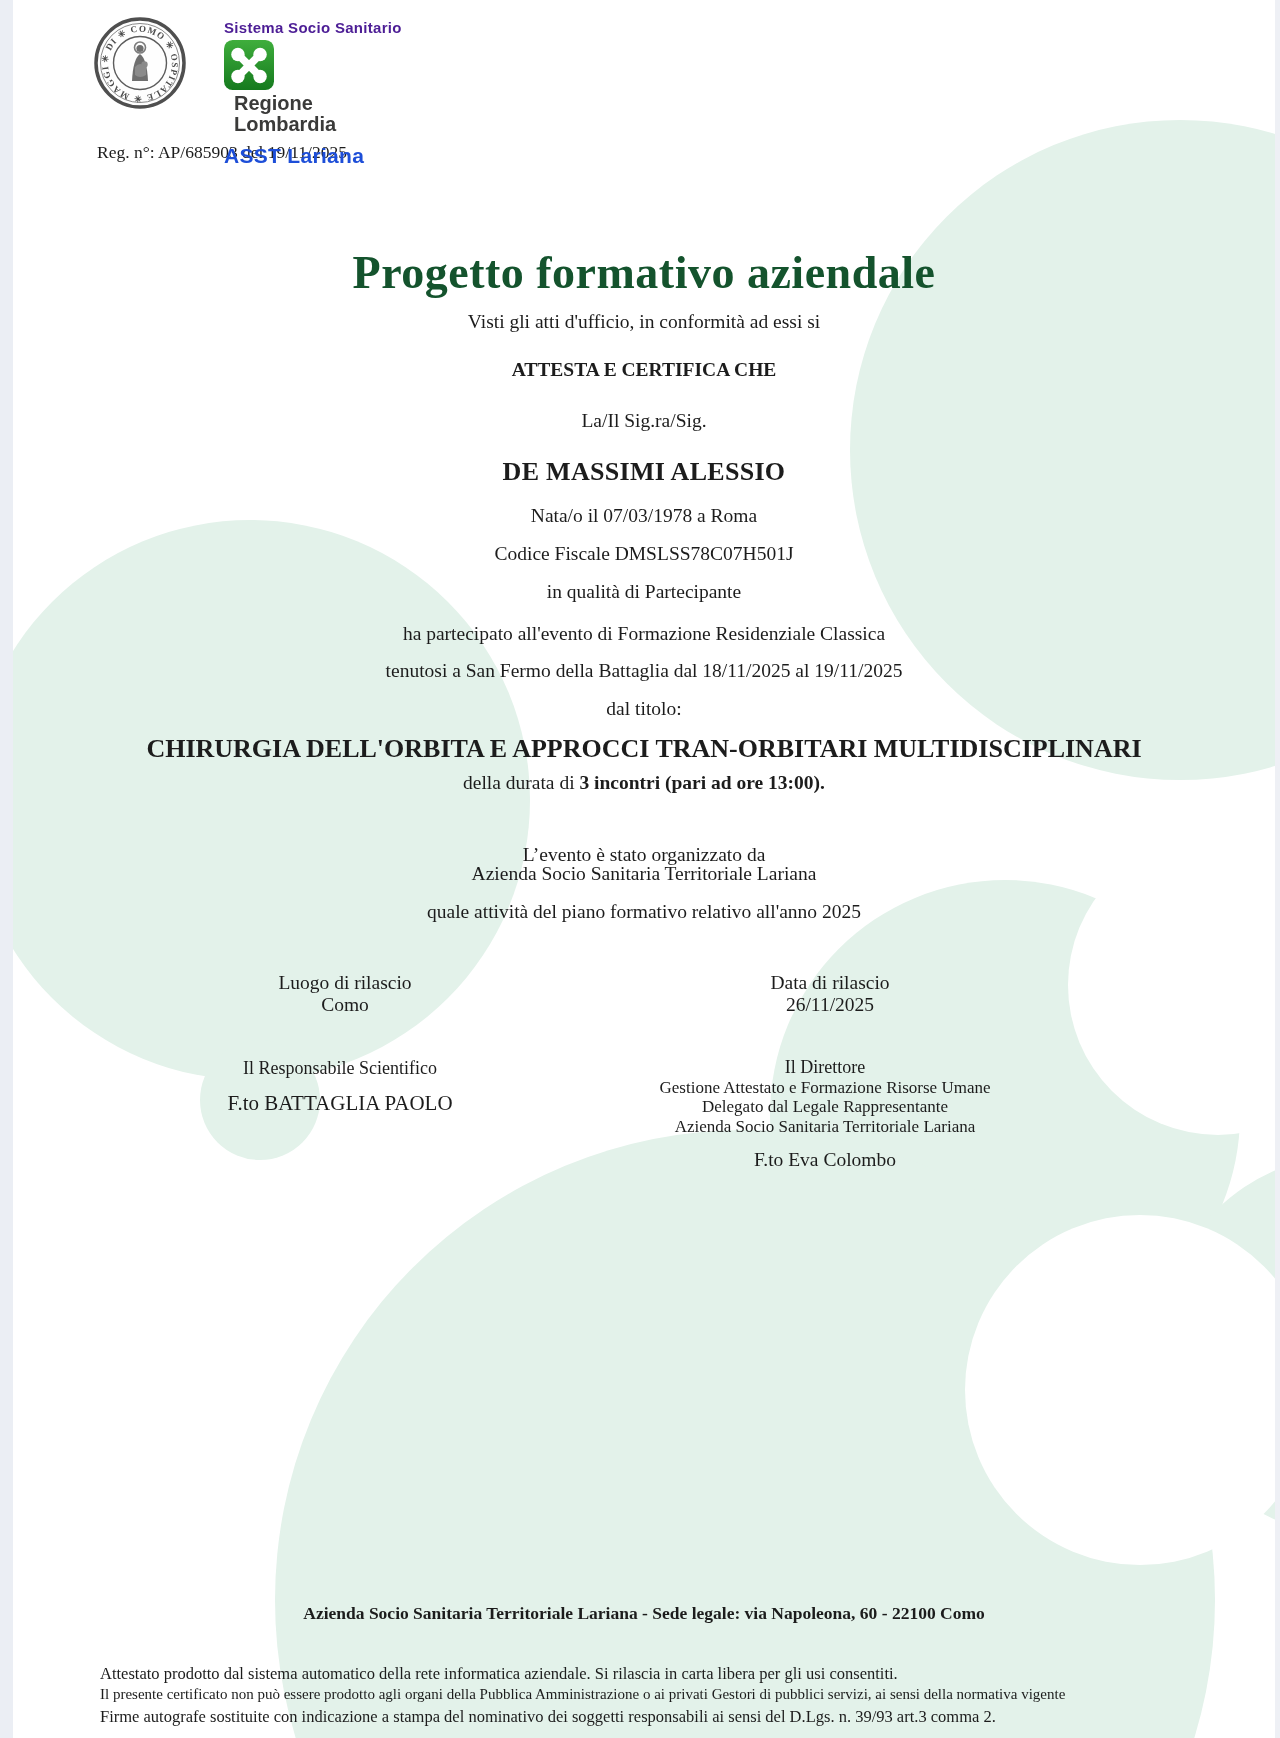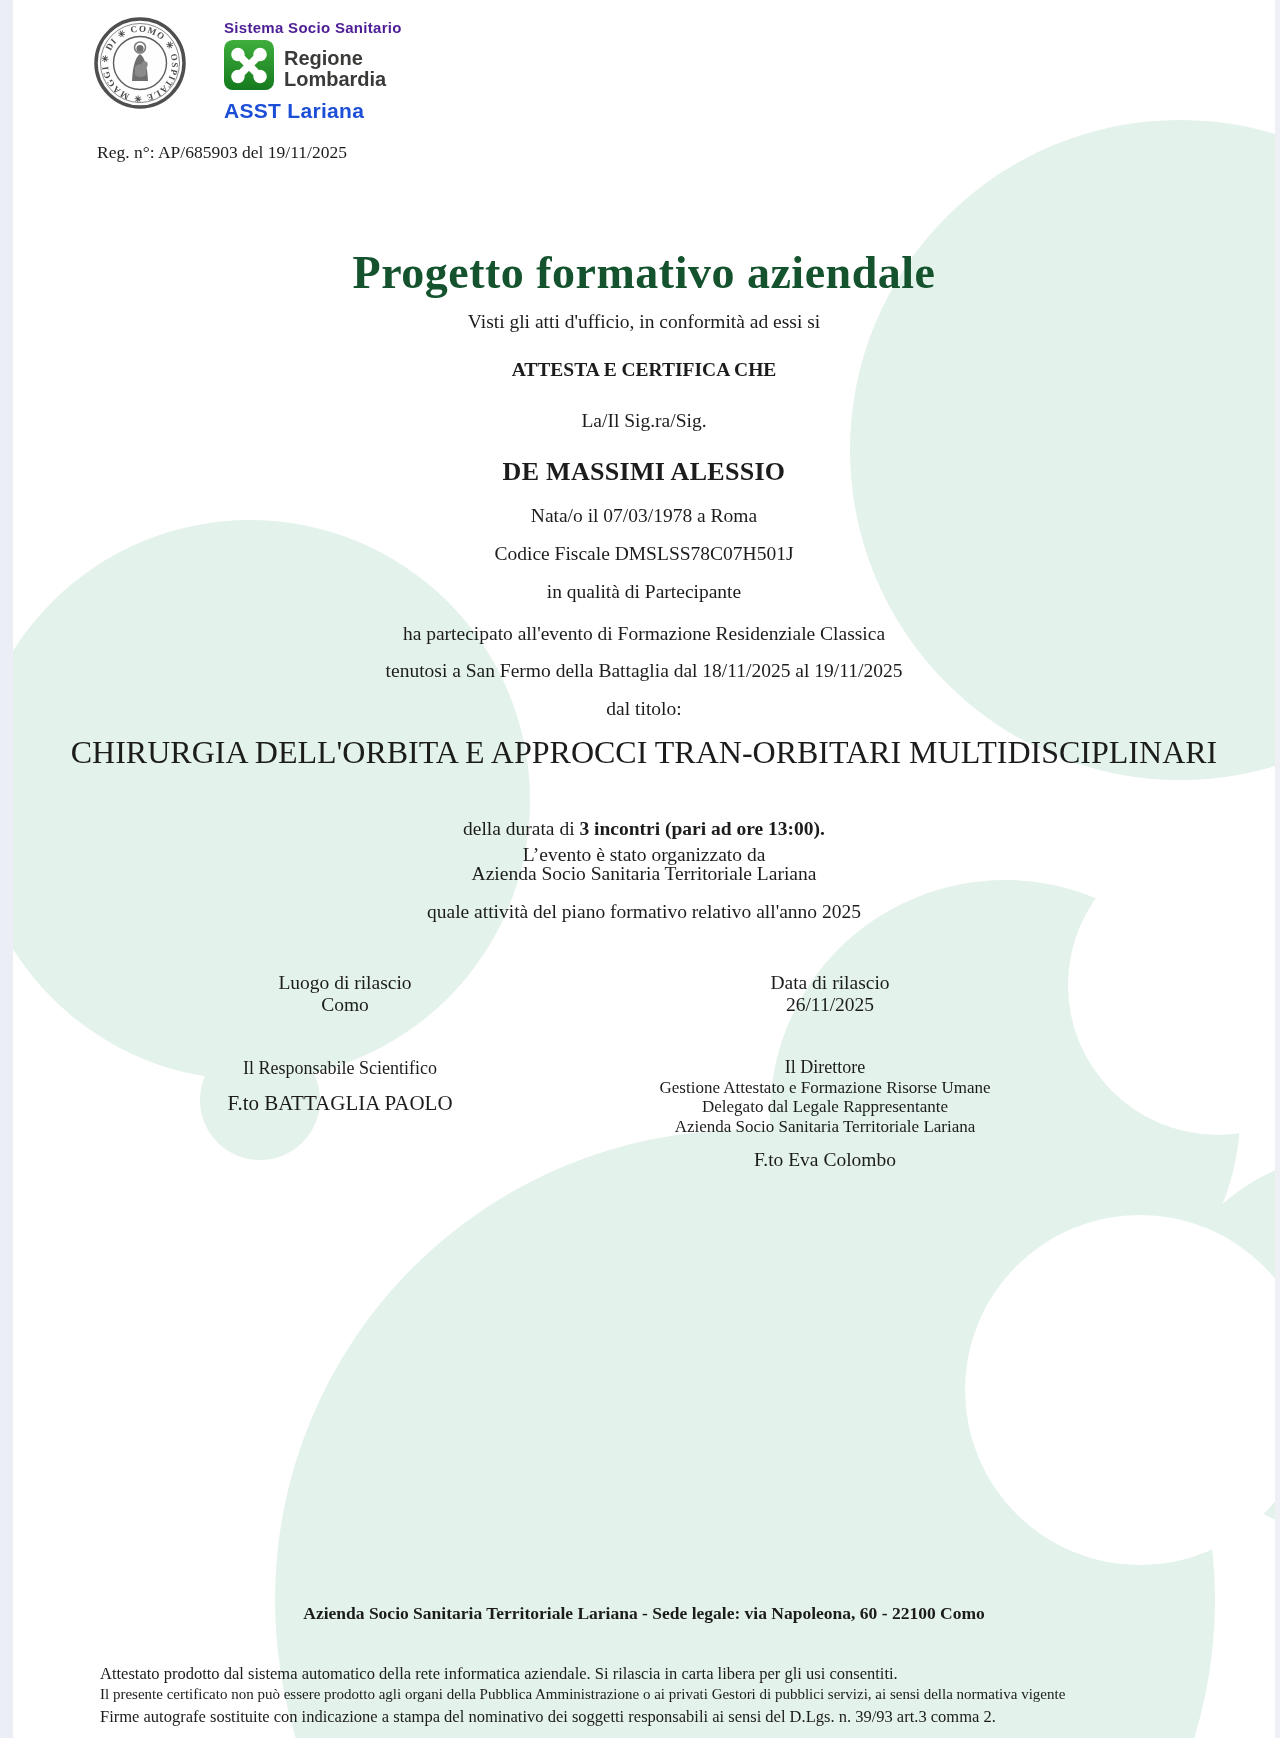--- a/index.html
+++ b/index.html
@@ -10,30 +10,30 @@
   .edge-right{position:absolute;right:0;top:0;width:5px;height:1738px;background:#eef0f5;z-index:3;}
   
   .blob{position:absolute;border-radius:50%;z-index:0;}
   .mint{background:#e3f2ea;}
   .white{background:#ffffff;}
   .content{position:absolute;inset:0;z-index:2;}
   .line{position:absolute;left:13px;width:1262px;text-align:center;}
   .sz-body{font-size:19.5px;}
   .sz-bold{font-size:19.5px;font-weight:bold;}
   .name{font-size:26px;font-weight:bold;letter-spacing:.3px;}
-  .course{font-size:32px;font-weight:normal;}
+  .course{font-size:26px;font-weight:bold;}
   .doc-title{font-size:46px;font-weight:bold;color:#14532d;letter-spacing:.5px;}
   .reg{position:absolute;left:97px;top:142px;font-size:17.5px;}
   .col{position:absolute;text-align:center;}
   
   .header{position:absolute;left:94px;top:17px;z-index:2;display:flex;}
   .seal{width:92px;height:92px;}
   .brand{margin-left:38px;font-family:"Liberation Sans","DejaVu Sans",sans-serif;}
   .sistema{font-size:15px;font-weight:bold;color:#4c1d95;letter-spacing:.3px;margin:2px 0 4px 0;}
-  .brand-row{display:flex;align-items:flex-end;}
+  .brand-row{display:flex;align-items:flex-start;flex-direction:column;}
   .logo-square{width:50px;height:50px;flex:0 0 auto;}
   .regione-txt{margin-left:10px;font-size:20px;line-height:21px;font-weight:bold;color:#3a3a39;margin-top:3px;}
   .asst{font-size:21px;font-weight:bold;color:#1d4ed8;margin-top:9px;letter-spacing:.3px;}
   
   .footer-bold{position:absolute;left:13px;width:1262px;top:1603px;text-align:center;font-size:17.5px;font-weight:bold;}
   .fnote{position:absolute;left:100px;width:1130px;text-align:left;}
   .f1{top:1707px;font-size:16.5px;}
   .f2{top:1664px;font-size:16.5px;}
   .f3{top:1686px;font-size:15px;}
 </style>
@@ -113,21 +113,21 @@
     <div class="line sz-body" style="top:410px;">La/Il Sig.ra/Sig.</div>
     <div class="line sz-bold" style="top:359px;">ATTESTA E CERTIFICA CHE</div>
     <div class="line name" style="top:457px;">DE MASSIMI ALESSIO</div>
     <div class="line sz-body" style="top:505px;">Nata/o il 07/03/1978 a Roma</div>
     <div class="line sz-body" style="top:543px;">Codice Fiscale DMSLSS78C07H501J</div>
     <div class="line sz-body" style="top:581px;">in qualità di Partecipante</div>
     <div class="line sz-body" style="top:623px;">ha partecipato all'evento di Formazione Residenziale Classica</div>
     <div class="line sz-body" style="top:660px;">tenutosi a San Fermo della Battaglia dal 18/11/2025 al 19/11/2025</div>
     <div class="line sz-body" style="top:698px;">dal titolo:</div>
     <div class="line course" style="top:734px;">CHIRURGIA DELL'ORBITA E APPROCCI TRAN-ORBITARI MULTIDISCIPLINARI</div>
-    <div class="line sz-body" style="top:818px;"><span>della durata di </span><b>3 incontri (pari ad ore 13:00).</b></div>
+    <div class="line sz-body" style="top:772px;"><span>della durata di </span><b>3 incontri (pari ad ore 13:00).</b></div>
     <div class="line sz-body" style="top:820px;margin-top:24px;">L’evento è stato organizzato da</div>
     <div class="line sz-body" style="top:863px;">Azienda Socio Sanitaria Territoriale Lariana</div>
     <div class="line sz-body" style="top:901px;">quale attività del piano formativo relativo all'anno 2025</div>
 
     <div class="col sz-body" style="left:180px;top:972px;width:330px;">
       <div>Luogo di rilascio</div>
       <div>Como</div>
     </div>
     <div class="col sz-body" style="left:665px;top:972px;width:330px;">
       <div>Data di rilascio</div>

